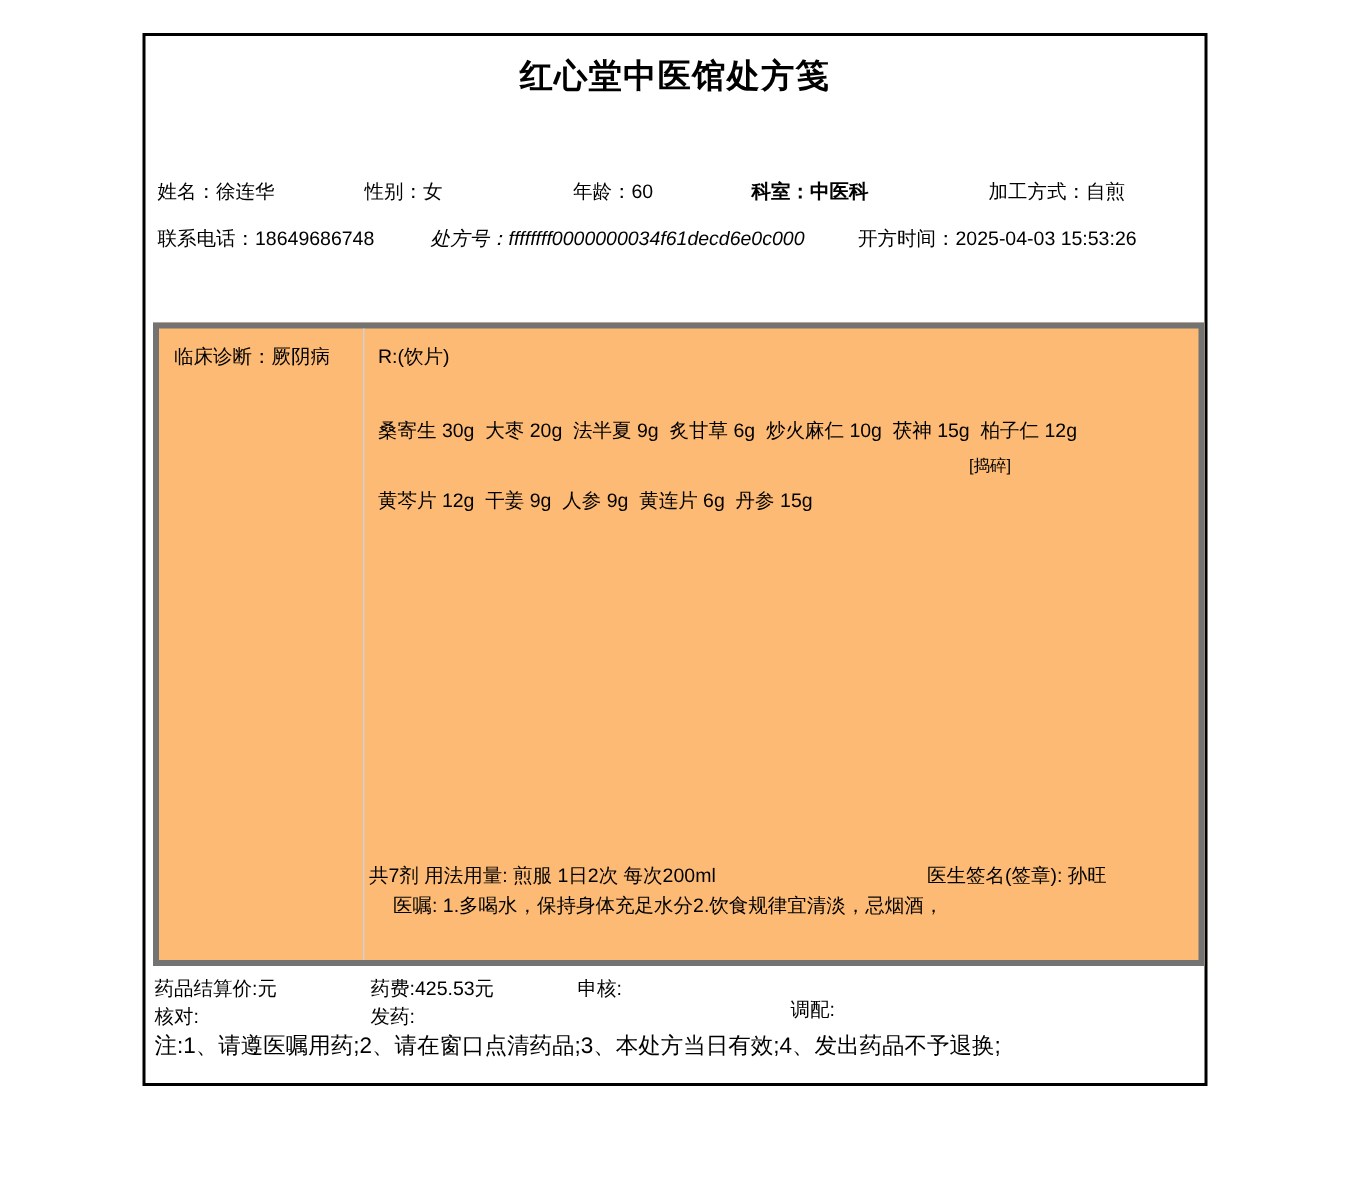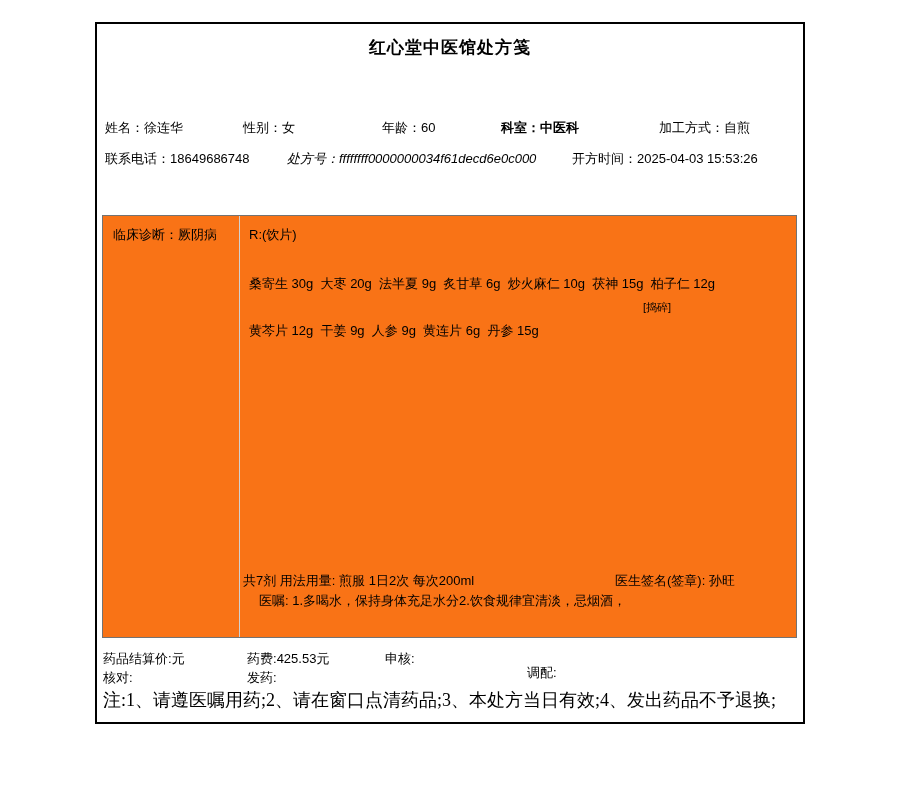--- a/index.html
+++ b/index.html
@@ -16,41 +16,41 @@
     left: 95px; top: 22px;
     width: 706px; height: 698px;
     border: 2px solid #000000;
     background: #ffffff;
   }
   .abs { position: absolute; white-space: pre; }
   .title {
     position: absolute;
     left: 0; top: 12px; width: 100%;
     text-align: center;
-    font-size: 17px;
+    font-size: 22px;
     font-weight: 700;
     letter-spacing: 1px;
   }
   .txt { font-size: 13px; line-height: 15px; }
   .rx-table {
     position: absolute;
     left: 5px; top: 191px;
     width: 693px; height: 421px;
-    border: 1px solid #737373;
-    background: #f97316;
+    border: 4px solid #737373;
+    background: #fdba74;
   }
   .diag-cell {
     position: absolute;
     left: 0; top: 0;
     width: 137px; height: 100%;
     border-right: 1px solid #d0d0d0;
     box-sizing: border-box;
   }
   .annotation { font-size: 11px; margin-top: 48px; }
-  .footer-note { font-size: 18px; font-family: Liberation Serif, serif; }
+  .footer-note { font-size: 15px; }
 </style>
 </head>
 <body>
 
 <div class="sheet">
 
   <div class="title">红心堂中医馆处方笺</div>
 
   <div class="abs txt" style="left:8px; top:96px;"><span>姓名：</span><span>徐连华</span></div>
   <div class="abs txt" style="left:146px; top:96px;"><span>性别：</span><span>女</span></div>

